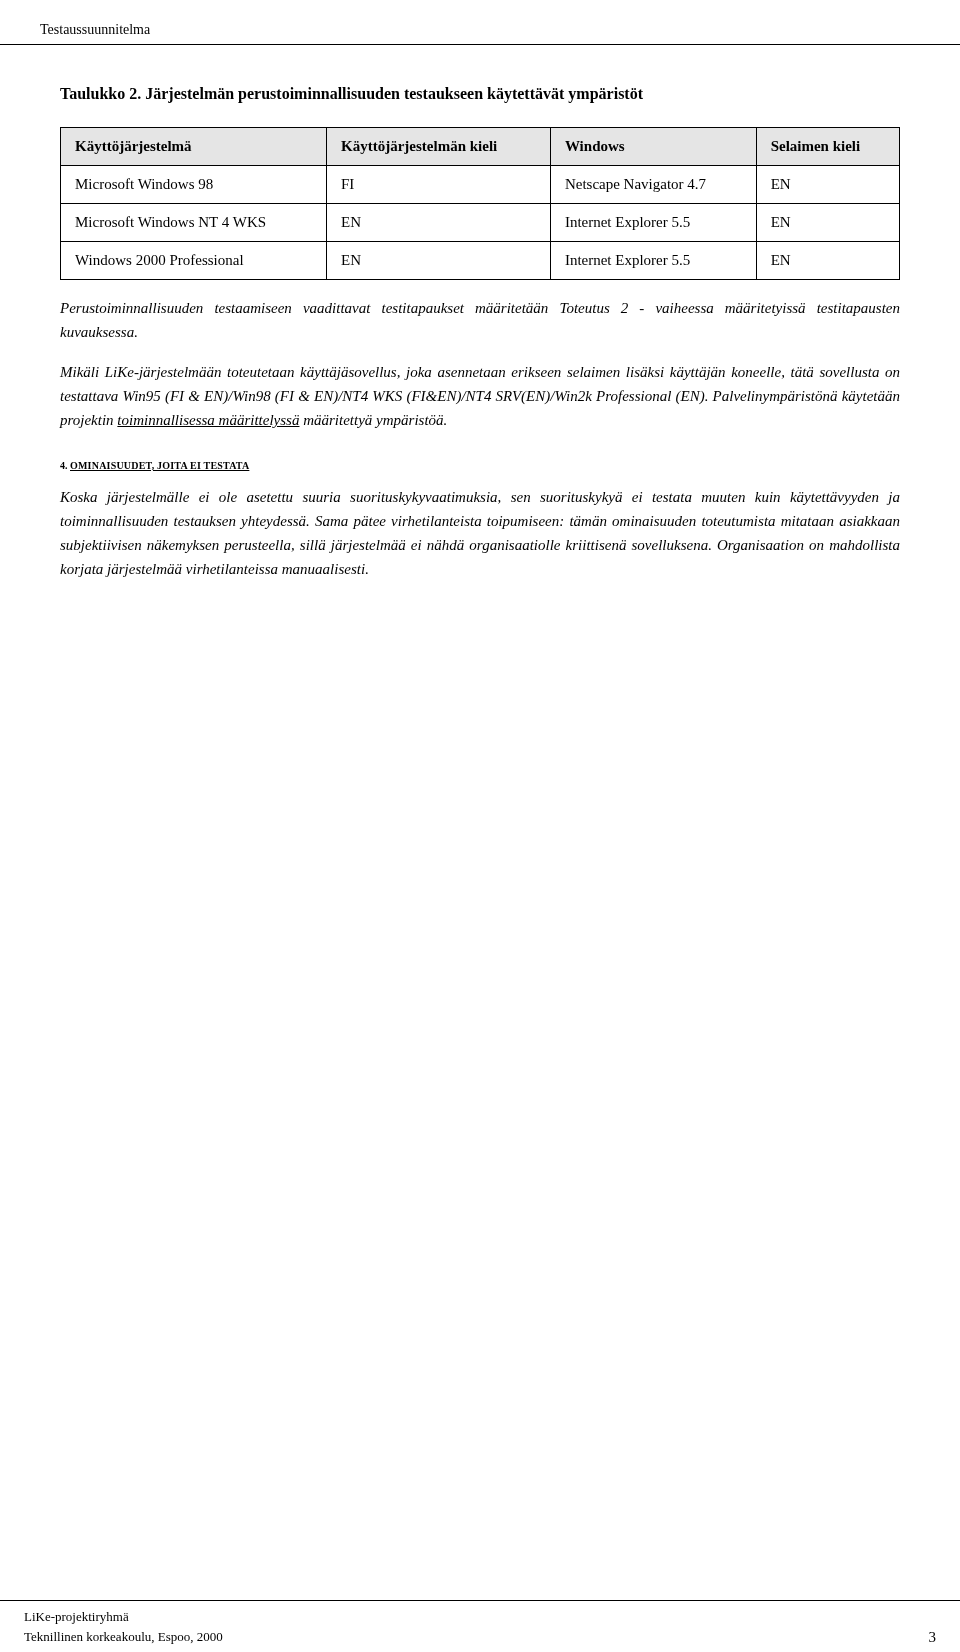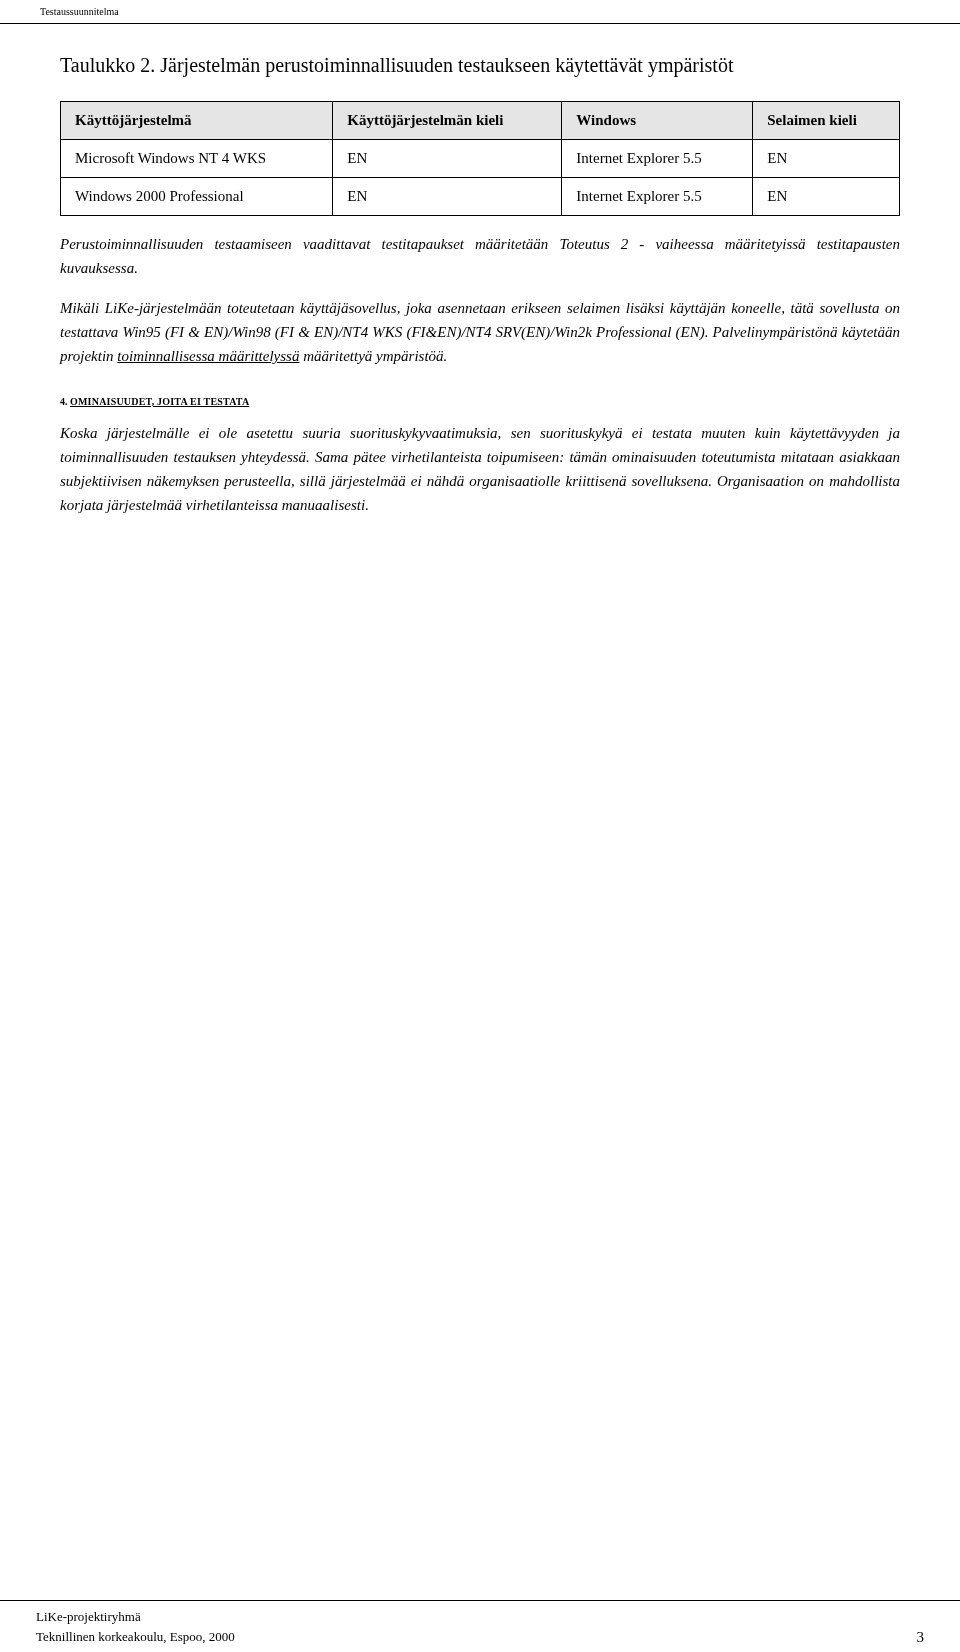--- a/index.html
+++ b/index.html
@@ -16,30 +16,31 @@
       min-height: 1652px;
       position: relative;
     }
     .page-header {
       border-bottom: 1px solid #000;
       padding: 6px 40px;
       display: flex;
       align-items: center;
     }
     .page-header-title {
-      font-size: 10px;
+      font-size: 14px;
+      margin-top: 16px;
     }
     .page-content {
       padding: 30px 60px 80px 60px;
     }
     .section-title {
-      font-size: 20px;
-      font-weight: normal;
+      font-size: 16px;
+      font-weight: bold;
       margin-bottom: 24px;
-      margin-top: 0;
+      margin-top: 10px;
     }
     table {
       width: 100%;
       border-collapse: collapse;
       margin-bottom: 16px;
       font-size: 15px;
     }
     table th, table td {
       border: 1px solid #000;
       padding: 10px 14px;
@@ -65,21 +66,21 @@
     }
     .underline {
       text-decoration: underline;
     }
     .page-footer {
       position: absolute;
       bottom: 0;
       left: 0;
       right: 0;
       border-top: 1px solid #000;
-      padding: 6px 36px;
+      padding: 6px 24px;
       display: flex;
       justify-content: space-between;
       align-items: flex-end;
       font-size: 13px;
     }
     .footer-left {
       line-height: 1.5;
     }
     .footer-right {
       font-size: 15px;
@@ -108,20 +109,26 @@
         </th>
         <th>
           <span>Windows</span>
         </th>
         <th>
           <span>Selaimen kieli</span>
         </th>
       </tr>
     </thead>
     <tbody>
+      <tr>
+        <td>Microsoft Windows 98</td>
+        <td>FI</td>
+        <td>Netscape Navigator 4.7</td>
+        <td>EN</td>
+      </tr>
       <tr>
         <td>Microsoft Windows NT 4 WKS</td>
         <td>EN</td>
         <td>Internet Explorer 5.5</td>
         <td>EN</td>
       </tr>
       <tr>
         <td>Windows 2000 Professional</td>
         <td>EN</td>
         <td>Internet Explorer 5.5</td>

